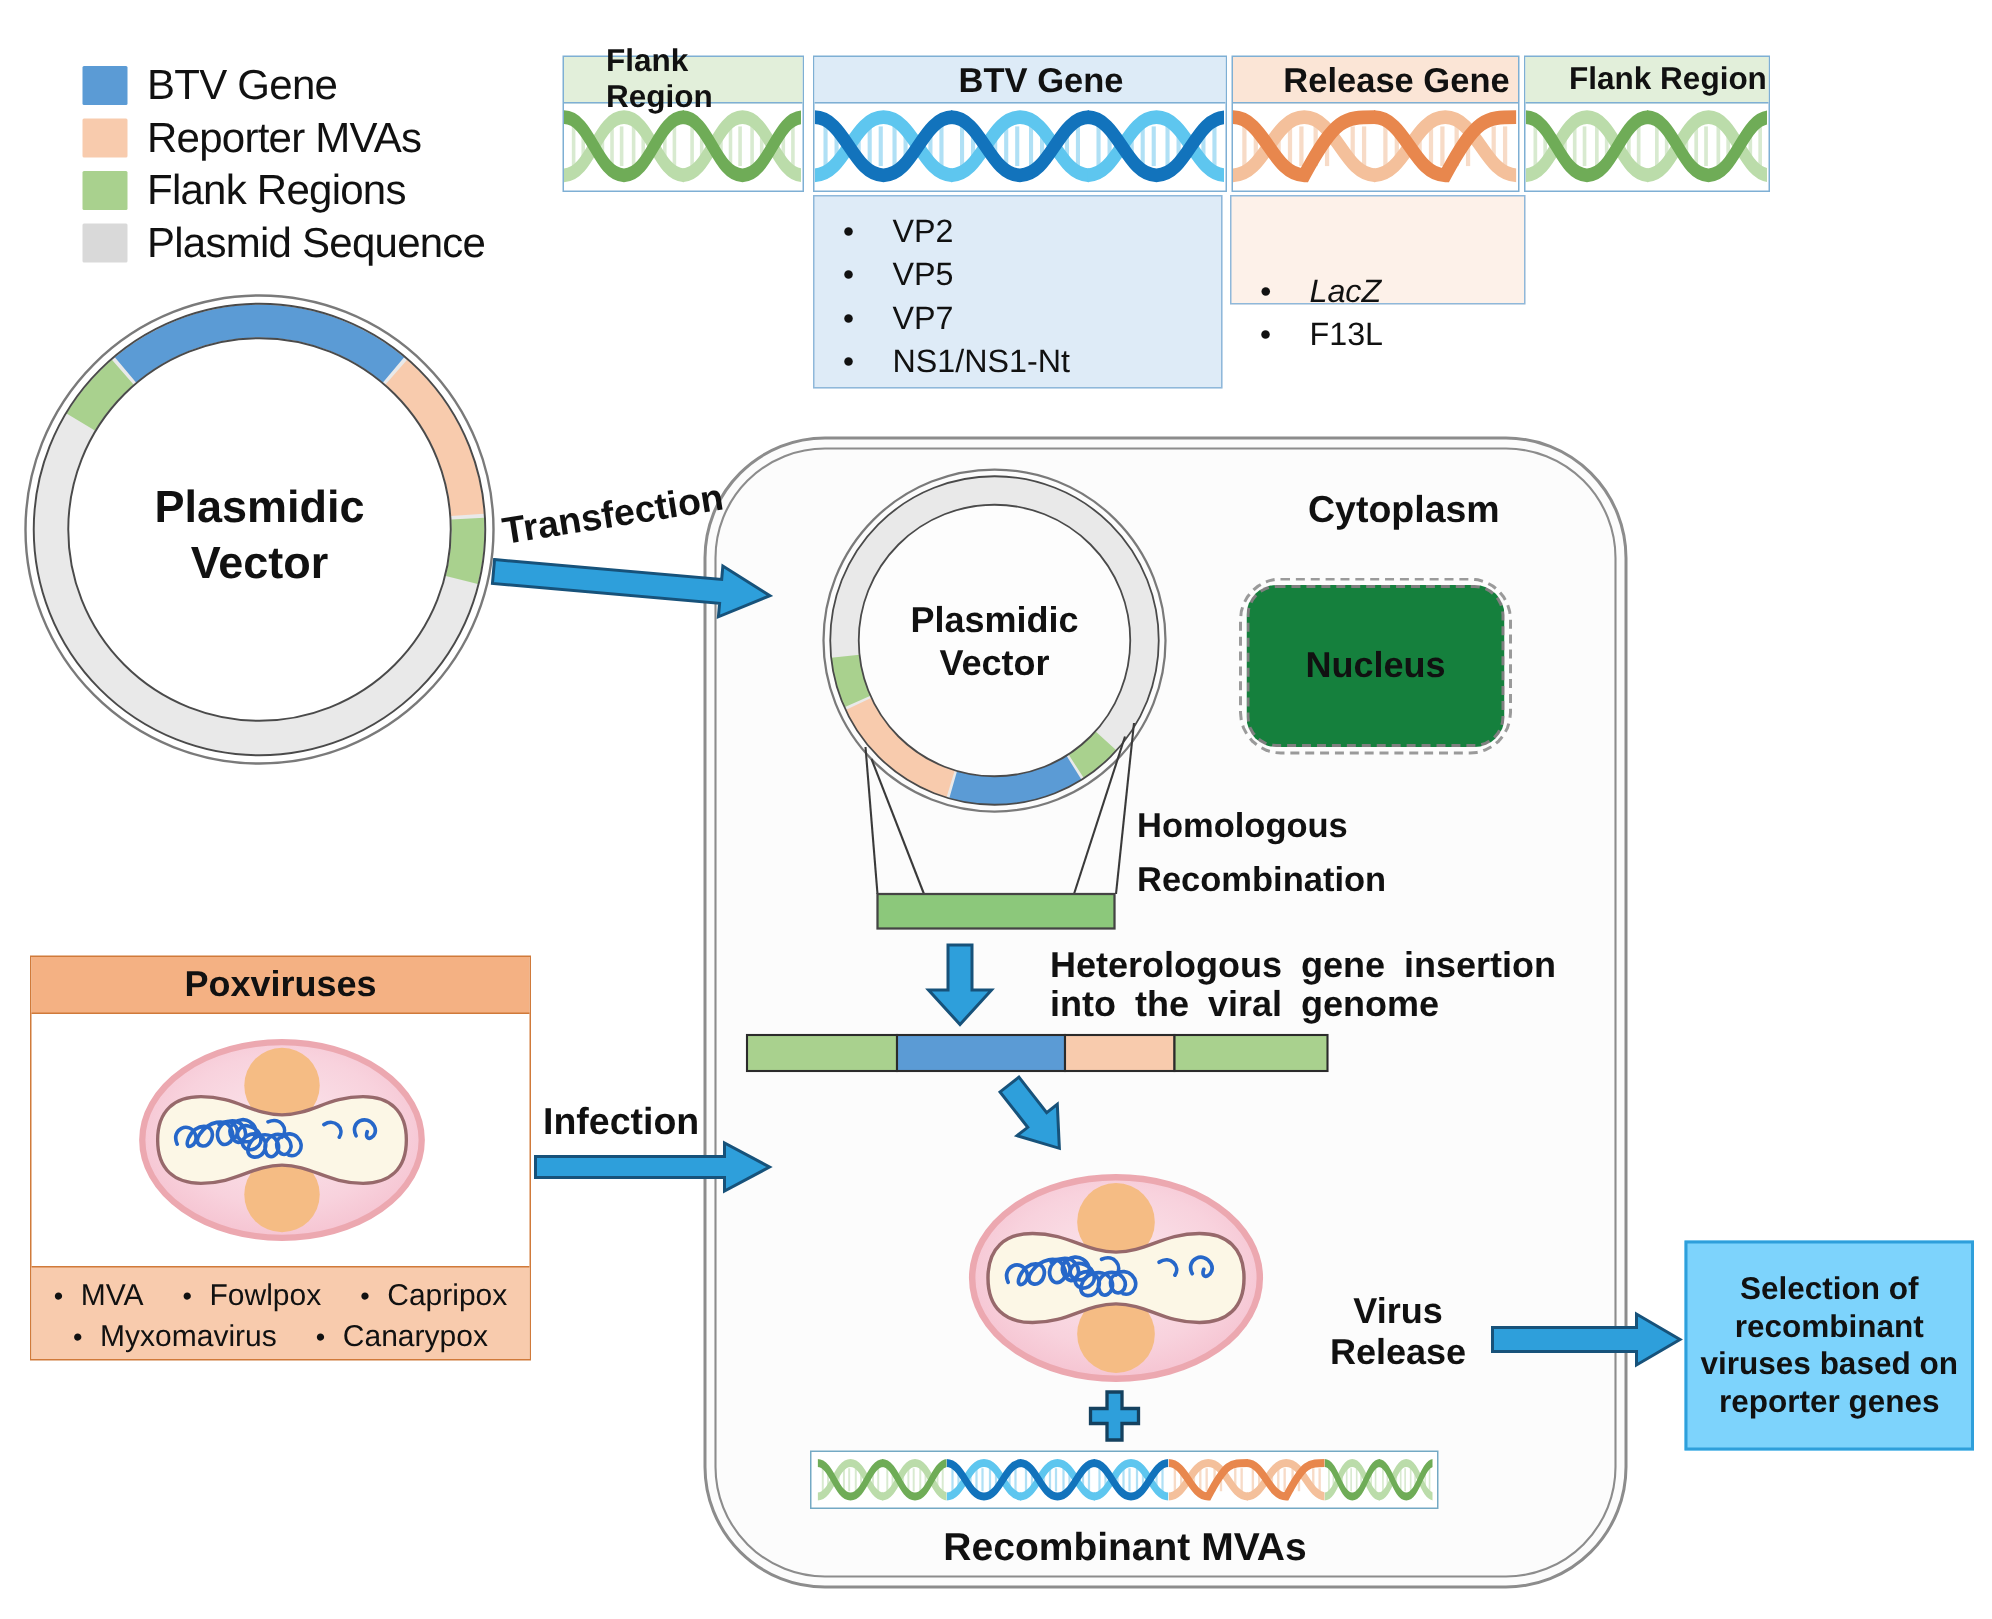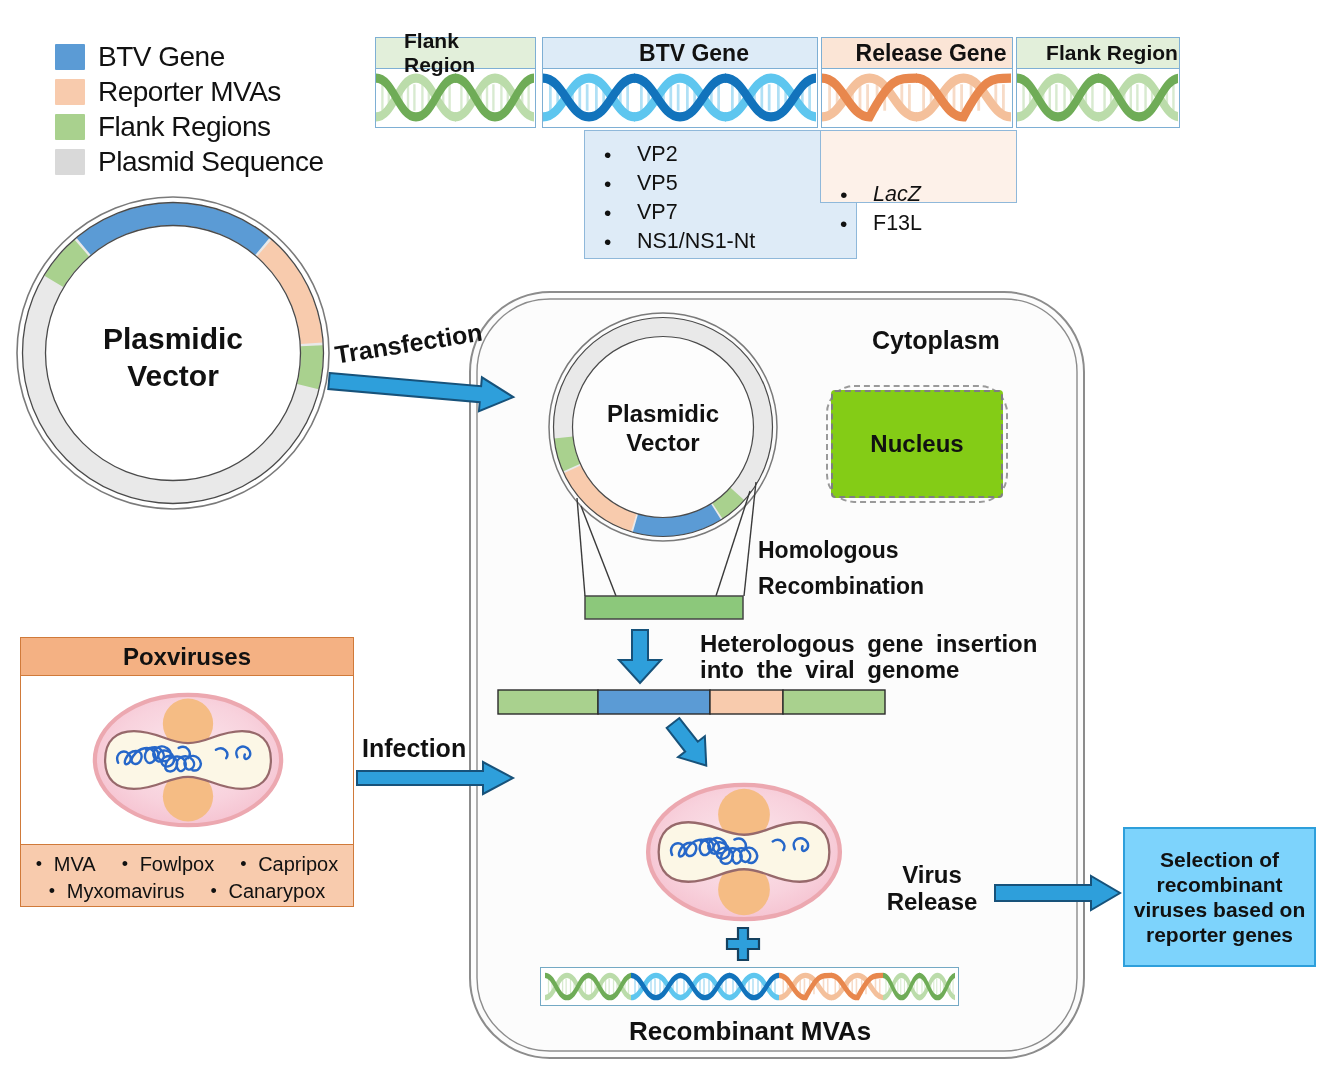--- a/index.html
+++ b/index.html
@@ -17,35 +17,35 @@
   .sw-flk{background:var(--c-flank);} .sw-pls{background:var(--c-plasmid);}
   .lg-lab{font-size:28px;letter-spacing:-0.5px;}
 
   
   .cbox{position:absolute;border:1.5px solid #7EAFD4;background:#fff;box-sizing:border-box;}
   .chead{height:30px;display:flex;align-items:center;justify-content:center;
          font-weight:bold;font-size:21px;border-bottom:1.5px solid #7EAFD4;padding-left:28px;}
   .hd-flk{background:#E2EFDA;} .hd-btv{background:#DDEBF7;font-size:23px;} .hd-mkr{background:#FBE5D6;font-size:23px;}
   .cdna{height:57px;overflow:hidden;}
   .lbox{position:absolute;border:1.5px solid #8FB8DA;box-sizing:border-box;padding-top:9px;}
-  .lb-btv{background:#DEEBF7;margin-left:42px;} .lb-mkr{background:#FDF1E9;}
+  .lb-btv{background:#DEEBF7;} .lb-mkr{background:#FDF1E9;}
   .li{position:relative;padding-left:52px;font-size:21.5px;line-height:29px;}
   .li::before{content:"\2022";position:absolute;left:19px;top:0;font-size:21px;}
   .italic{font-style:italic;margin-top:40px;}
 
   
   .b{font-weight:bold;}
   .plasmid-title{width:220px;text-align:center;font-size:30px;line-height:37px;font-weight:bold;}
   .rot{transform:rotate(-9deg);transform-origin:left top;}
 
   
   .nucleus-outer{left:826px;top:385px;width:182px;height:118px;border:2px dashed #9a9a9a;
                  border-radius:28px;box-sizing:border-box;padding:3px;}
-  .nucleus-inner{width:100%;height:100%;background:#84cc16;border:2px dashed #7f7f7f;
-                 border-radius:4px;box-sizing:border-box;display:flex;align-items:center;
+  .nucleus-inner{width:100%;height:100%;background:#15803d;border:2px dashed #7f7f7f;
+                 border-radius:20px;box-sizing:border-box;display:flex;align-items:center;
                  justify-content:center;font-size:24px;font-weight:bold;}
 
   
   .poxbox{left:20px;top:637px;width:334px;height:270px;border:1.5px solid #D07A3A;
           box-sizing:border-box;background:#fff;}
   .pox-head{height:37px;background:#F4B183;border-bottom:1.5px solid #D07A3A;display:flex;
             align-items:center;justify-content:center;font-size:24px;font-weight:bold;}
   .pox-body{height:168px;position:relative;}
   .pox-foot{height:62px;background:#F8CBAD;border-top:1.5px solid #D07A3A;
             box-sizing:border-box;padding:6px 8px 0 8px;font-size:20px;}

